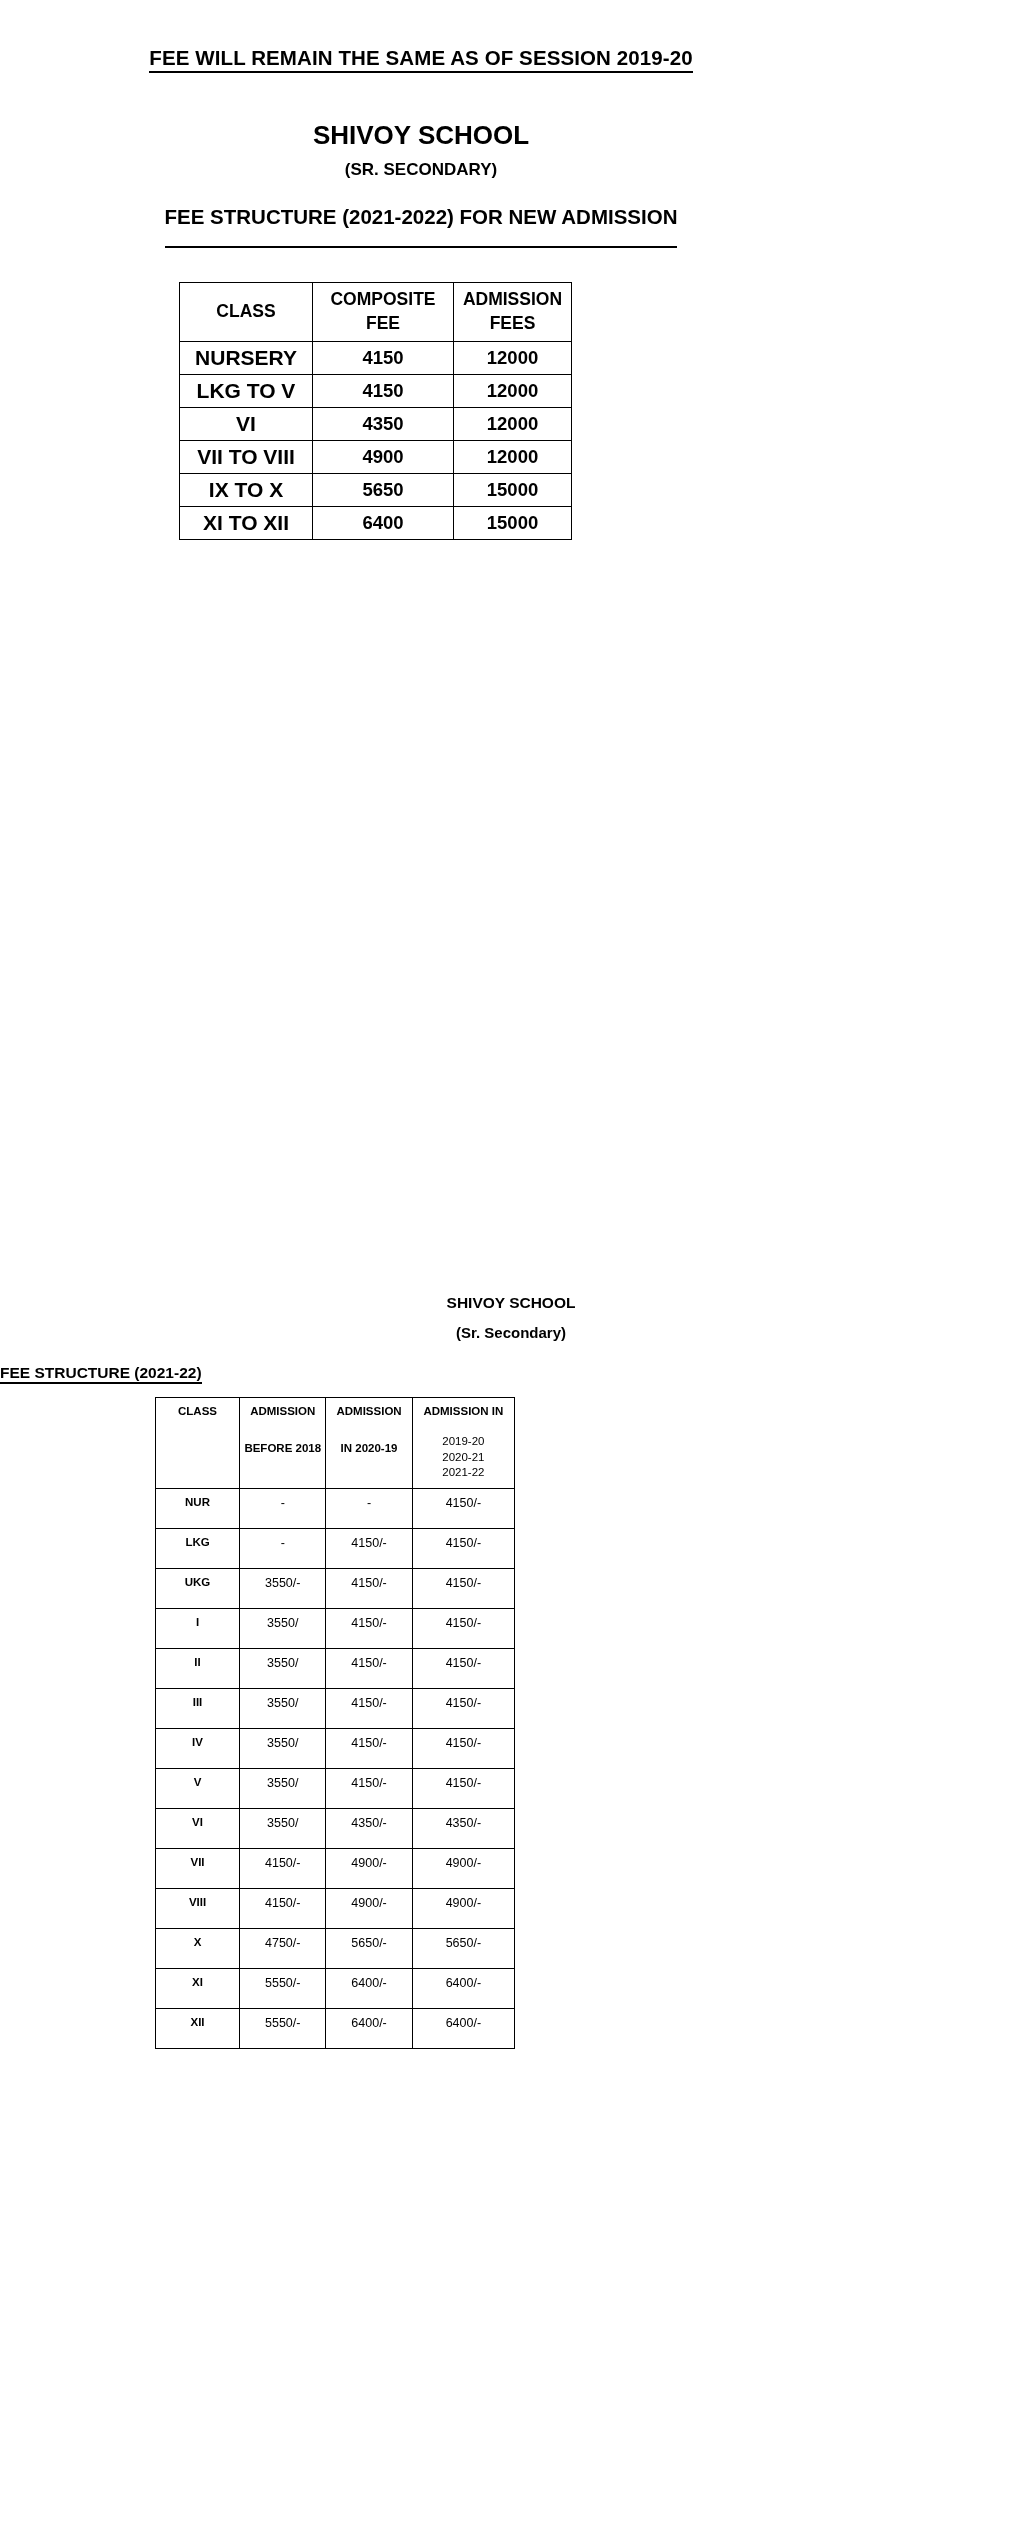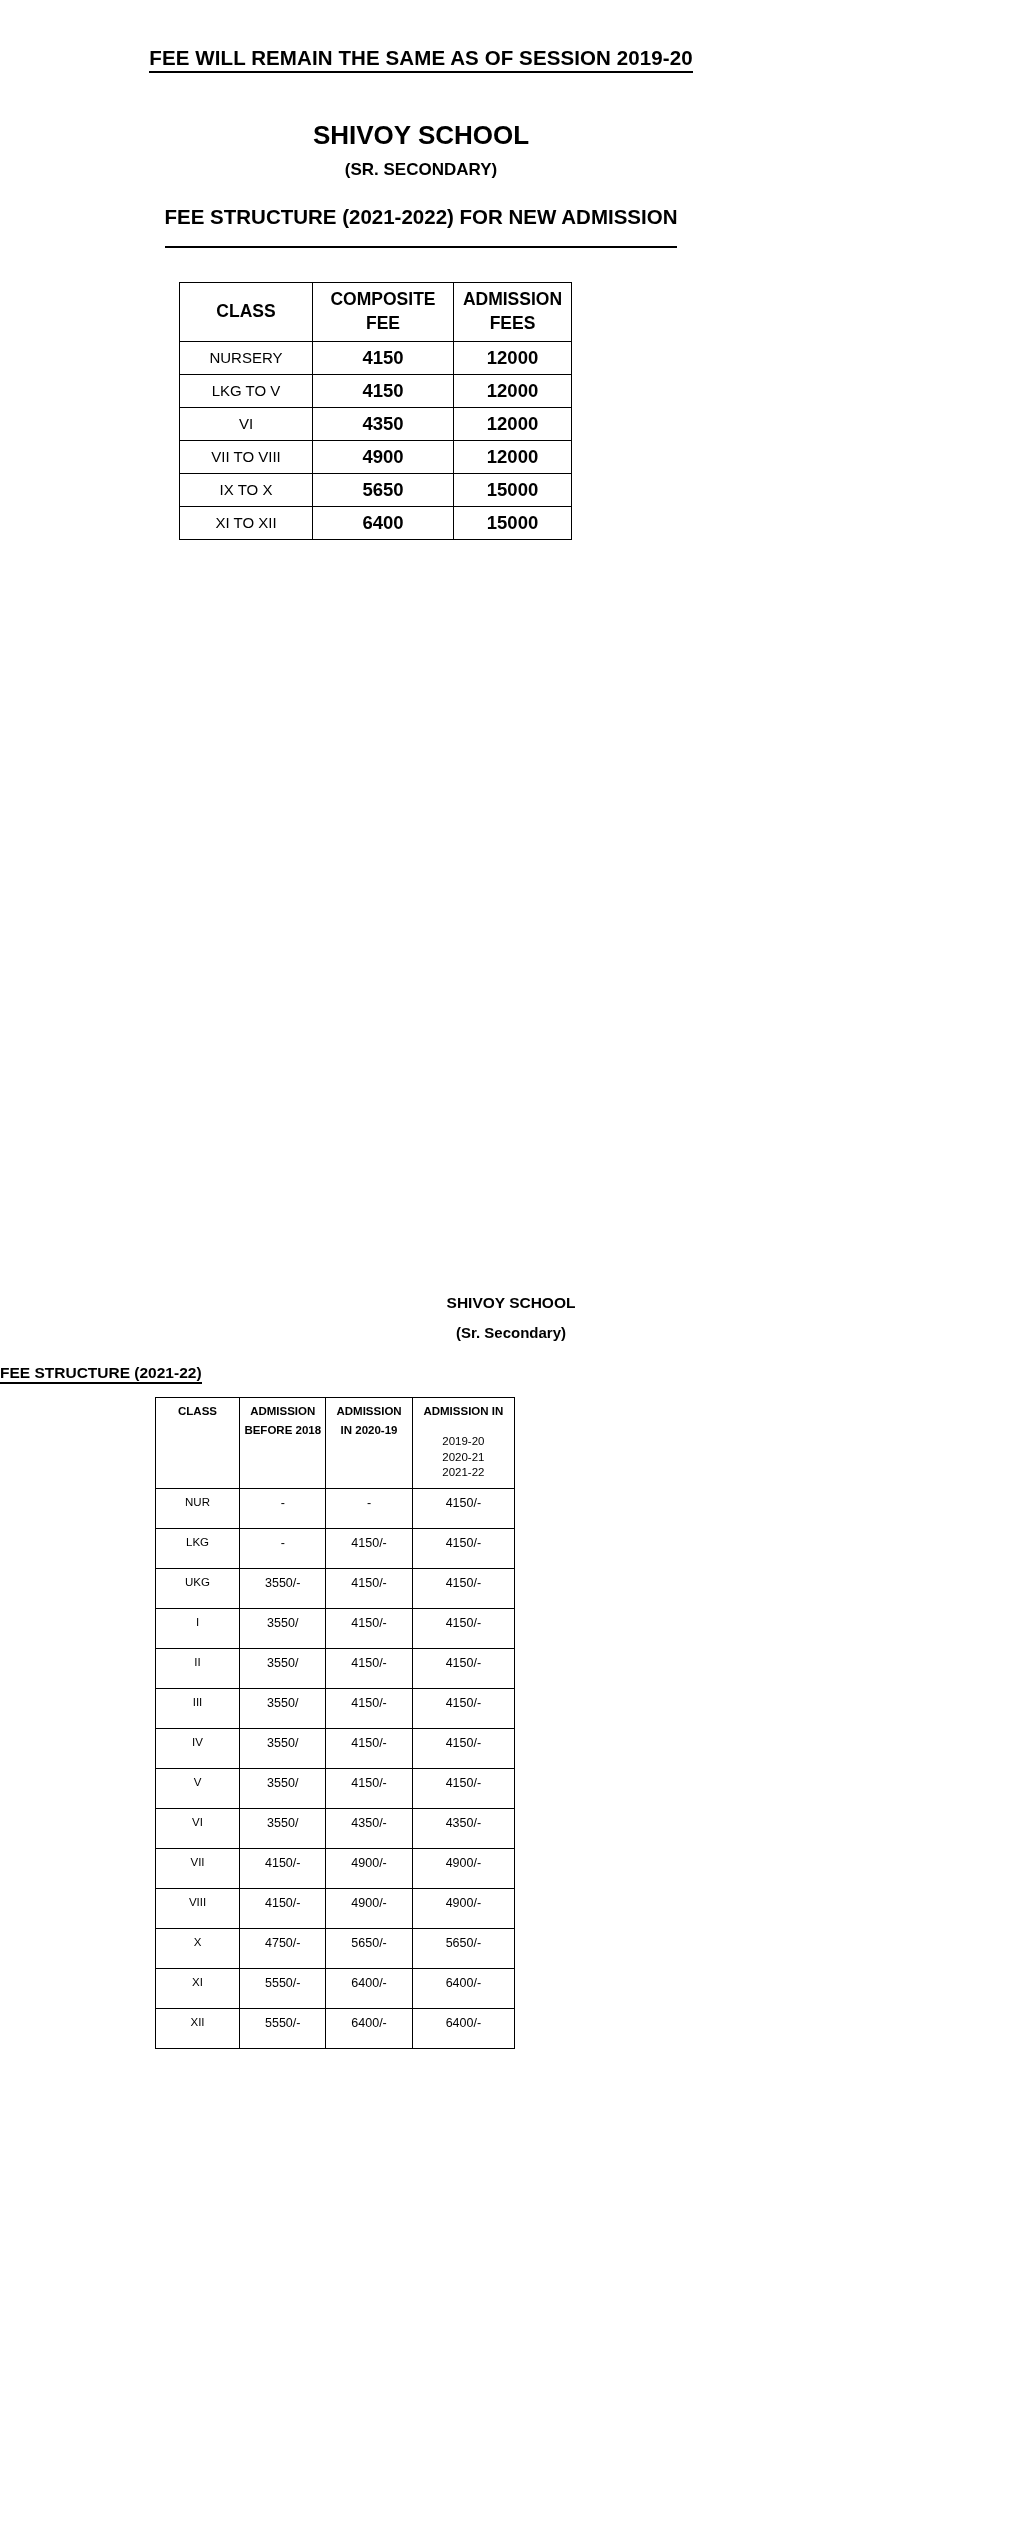--- a/index.html
+++ b/index.html
@@ -81,22 +81,22 @@
     height: 32px;
     font-size: 18px;
   }
   table.t1 th {
     font-weight: bold;
     height: 58px;
     line-height: 1.35;
     font-size: 17.5px;
   }
   table.t1 td.cls {
-    font-weight: normal;
-    font-size: 15px;
+    font-weight: bold;
+    font-size: 21px;
   }
   table.t1 td.num {
     font-weight: bold;
     font-size: 18.5px;
   }
   .t1 col.c1 { width: 133px; }
   .t1 col.c2 { width: 141px; }
   .t1 col.c3 { width: 118px; }
 
   
@@ -151,30 +151,30 @@
     font-weight: bold;
   }
   table.t2 th {
     height: 76px;
     font-weight: bold;
     font-size: 11.5px;
     line-height: 1.05;
   }
   table.t2 th .sub {
     display: block;
-    margin-top: 7px;
+    margin-top: 25px;
   }
   table.t2 th .yr {
     display: block;
     margin-top: 17px;
     line-height: 1.35;
   }
   table.t2 th .yr b { font-weight: normal; display: block; }
   table.t2 td.cls2 {
-    font-weight: normal;
+    font-weight: bold;
     font-size: 11.5px;
     margin-top: 40px;
   }
   table.t2 td.val2 {
     font-weight: normal;
     font-size: 12.5px;
   }
   .t2 col.d1 { width: 74px; }
   .t2 col.d2 { width: 76px; }
   .t2 col.d3 { width: 76px; }

